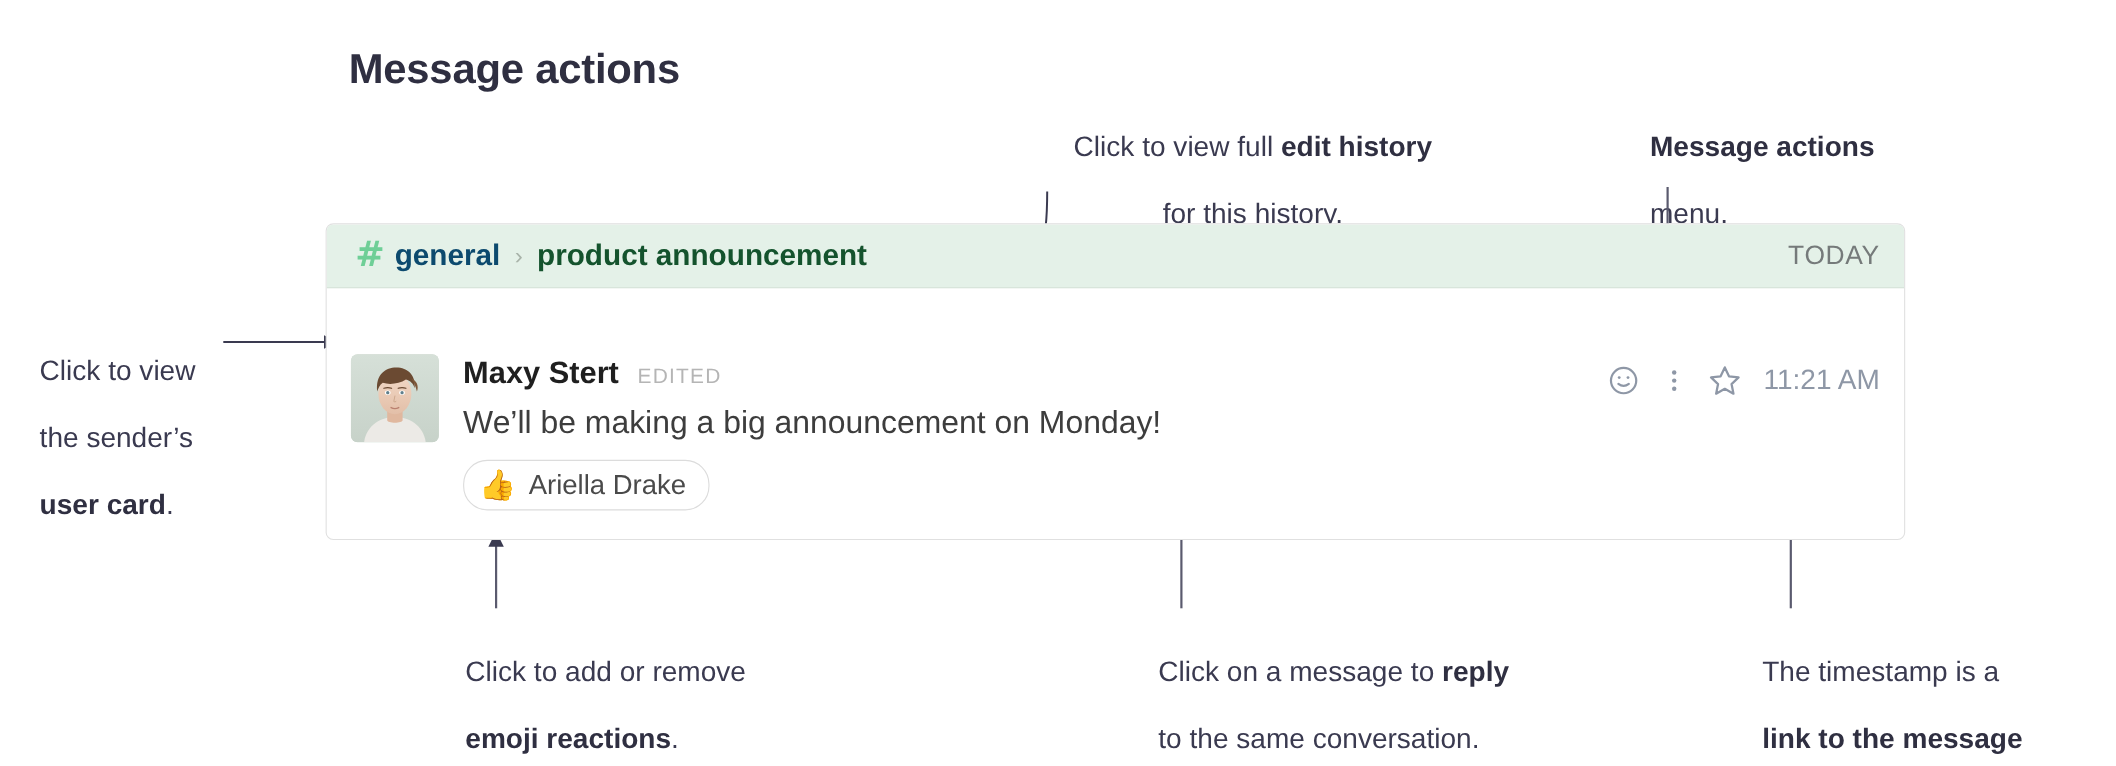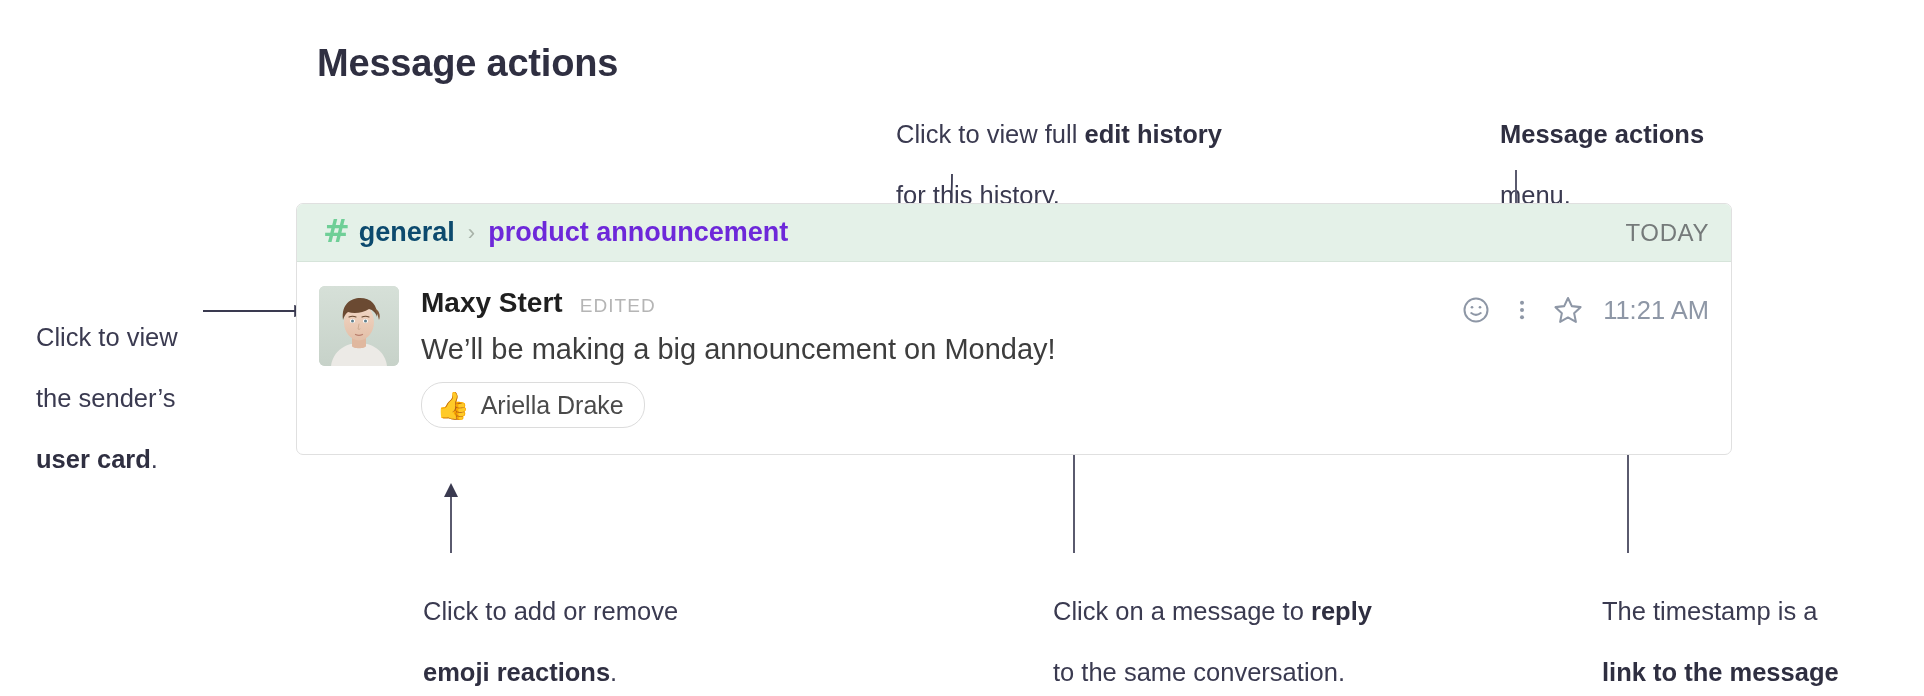--- a/index.html
+++ b/index.html
@@ -31,21 +31,21 @@
   
   .annotation {
     position: absolute;
     font-size: 25.5px;
     line-height: 1.19;
     color: #3a3a50;
     white-space: pre-line;
   }
   .annotation b { font-weight: 700; color: #2f2f41; }
 
-  #ann-edit-history { left: 896px; top: 89px; }
+  #ann-edit-history { left: 976px; top: 89px; text-align: center; }
   #ann-actions-menu { left: 1500px; top: 89px; }
   #ann-user-card    { left: 36px;  top: 292px; }
   #ann-emoji        { left: 423px; top: 566px; }
   #ann-reply        { left: 1053px; top: 566px; }
   #ann-timestamp    { left: 1602px; top: 566px; }
 
   
   #connectors {
     position: absolute;
     left: 0; top: 0;
@@ -93,37 +93,38 @@
   }
   #breadcrumb-chevron {
     margin: 0 13px;
     color: #a8b3a9;
     font-size: 22px;
     line-height: 1;
   }
   .topic-name {
     font-size: 27px;
     font-weight: 700;
-    color: #6d28d9;
+    color: #14532d;
     white-space: nowrap;
   }
   #today-label {
     margin-left: auto;
     font-size: 24px;
     color: #757a7a;
     letter-spacing: 0.6px;
     white-space: nowrap;
   }
 
   
   #message-row {
     display: flex;
     padding: 24px 22px 26px 22px;
     box-sizing: border-box;
     position: relative;
+    margin-top: 36px;
   }
   #avatar {
     width: 80px;
     height: 80px;
     border-radius: 6px;
     flex: 0 0 80px;
     margin-right: 22px;
     overflow: hidden;
     position: relative;
     background: #cfd9cf;

